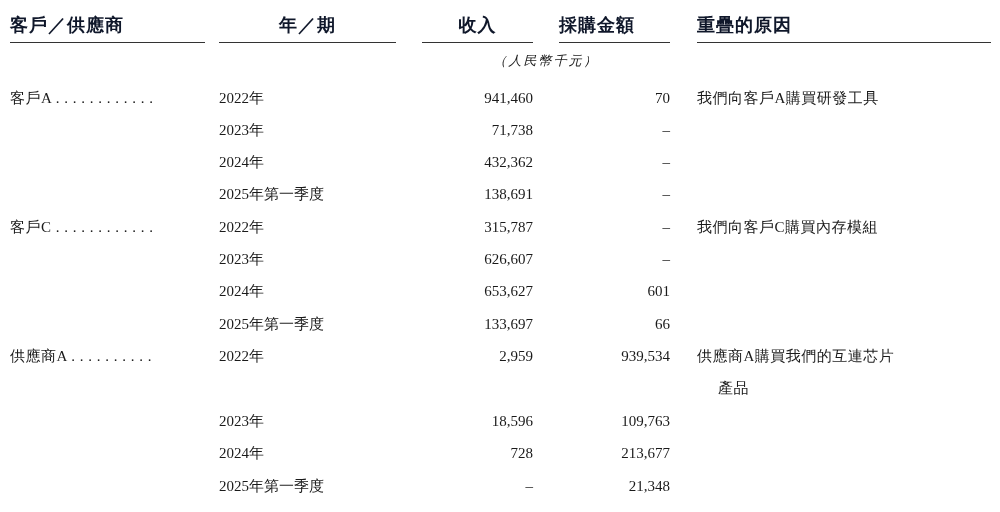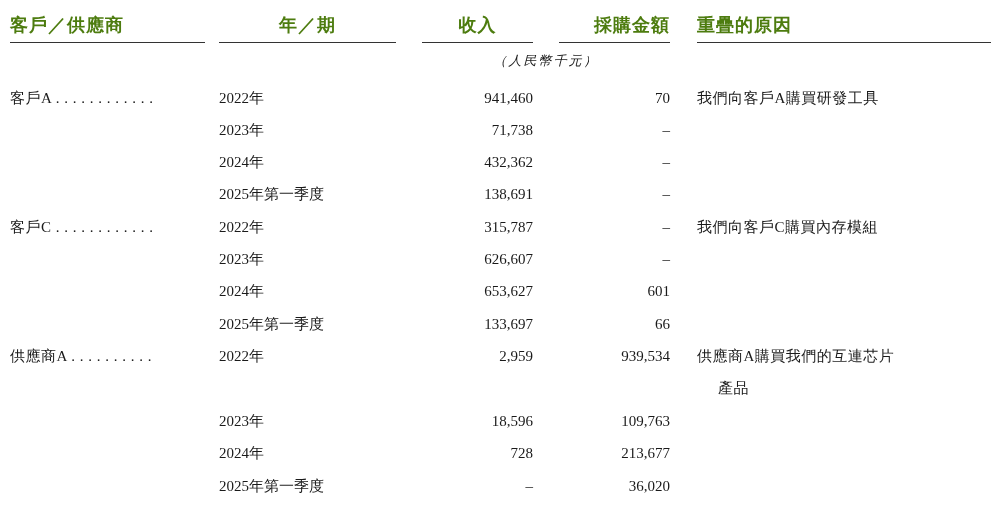--- a/index.html
+++ b/index.html
@@ -6,26 +6,26 @@
   body {
     width: 1000px; height: 512px; position: relative; overflow: hidden;
     font-family: "Liberation Serif", "DejaVu Serif", serif;
     color: #1a1a1a;
   }
   .hdr {
     position: absolute; top: 10px; height: 32px;
     border-bottom: 1.6px solid #333;
     font-family: "DejaVu Sans", "Liberation Sans", sans-serif;
     font-weight: bold; font-size: 18px; line-height: 30px;
-    color: #4d7c0f; letter-spacing: 1px;
+    color: #0f172a; letter-spacing: 1px;
   }
   .h1 { left: 10px; width: 195px; text-align: left; }
   .h2 { left: 219px; width: 177px; text-align: center; }
   .h3 { left: 422px; width: 111px; text-align: center; }
-  .h4 { left: 559px; width: 111px; text-align: right; }
+  .h4 { left: 559px; width: 111px; text-align: left; }
   .h5 { left: 697px; width: 294px; text-align: left; }
   .unit {
     position: absolute; top: 52px; left: 422px; width: 248px;
     text-align: center; font-style: italic; font-size: 13px; letter-spacing: 2px;
   }
   .row { position: absolute; left: 0; width: 1000px; height: 32px; font-size: 15px; line-height: 32px; }
   .c1 { position: absolute; left: 10px; width: 200px; white-space: nowrap; overflow: hidden; letter-spacing: 0.5px; }
   .c2 { position: absolute; left: 219px; white-space: nowrap; }
   .c3 { position: absolute; left: 422px; width: 111px; text-align: right; }
   .c4 { position: absolute; left: 559px; width: 111px; text-align: right; }
@@ -131,15 +131,15 @@
   <span class="c2">2024年</span>
   <span class="c3">728</span>
   <span class="c4">213,677</span>
   <span class="c5"></span>
 </div>
 
 <div class="row" style="top:470px">
   <span class="c1"></span>
   <span class="c2">2025年第一季度</span>
   <span class="c3">–</span>
-  <span class="c4">36,020</span>
+  <span class="c4">21,348</span>
   <span class="c5"></span>
 </div>
 
 </body></html>

